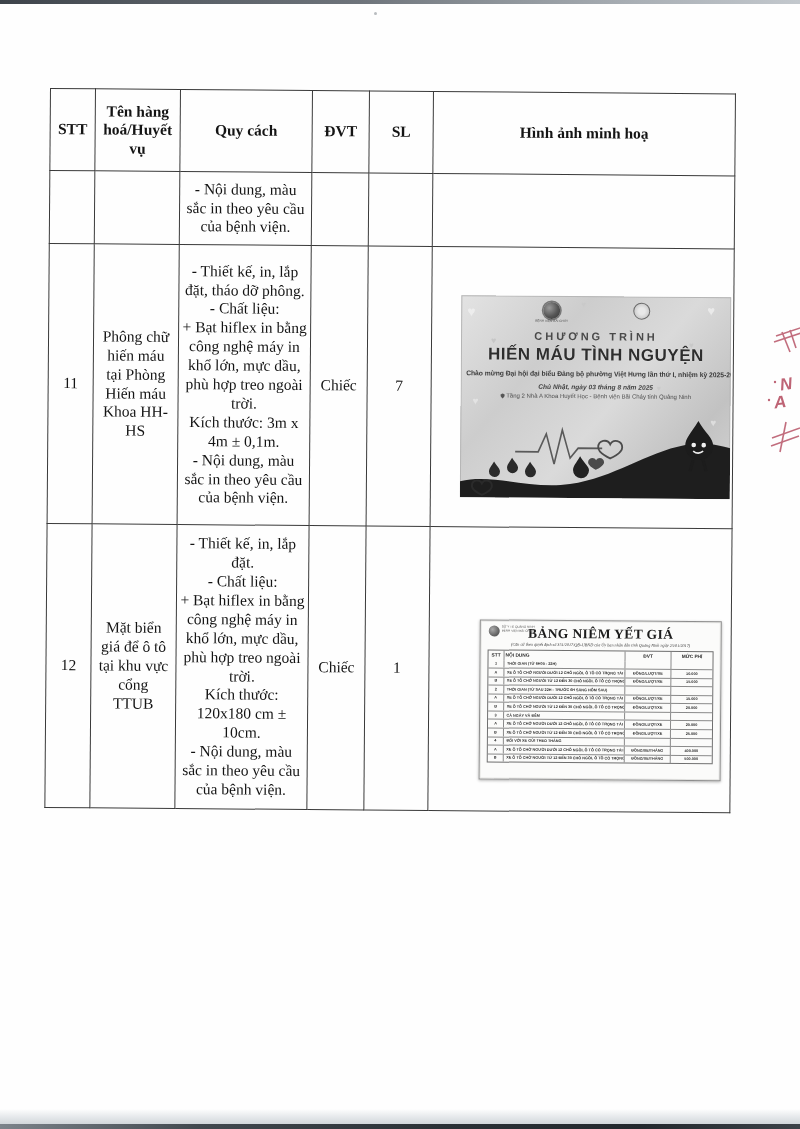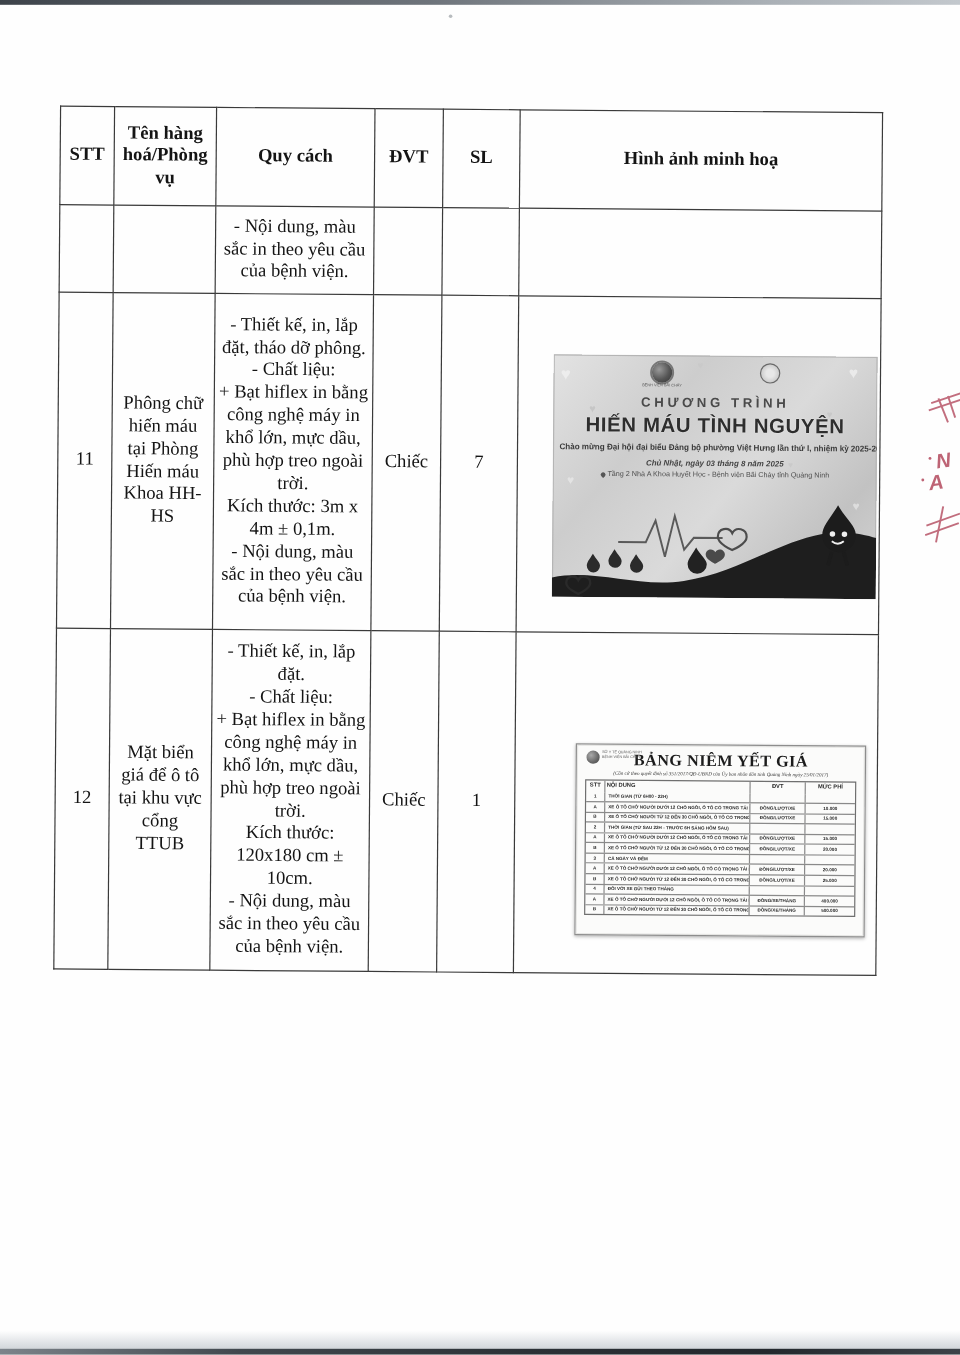--- a/index.html
+++ b/index.html
@@ -91,21 +91,21 @@
         <col style="width:45px">
           <col style="width:85px">
           <col style="width:132px">
         <col style="width:57px">
           <col style="width:64px">
           <col style="width:302px">
       </colgroup>
       <tbody>
           <tr style="height:82px">
         <td class="hdr">STT</td>
-        <td class="hdr hdr-name">Tên hàng hoá/Phòng vụ</td>
+        <td class="hdr hdr-name">Tên hàng hoá/Huyết vụ</td>
         <td class="hdr">Quy cách</td>
         <td class="hdr">ĐVT</td>
         <td class="hdr">SL</td>
         <td class="hdr">Hình ảnh minh hoạ</td>
       </tr>
       <tr style="height:73px">
         <td></td>
         <td></td>
         <td class="spec">- Nội dung, màu sắc in theo yêu cầu của bệnh viện.</td>
         <td></td>

